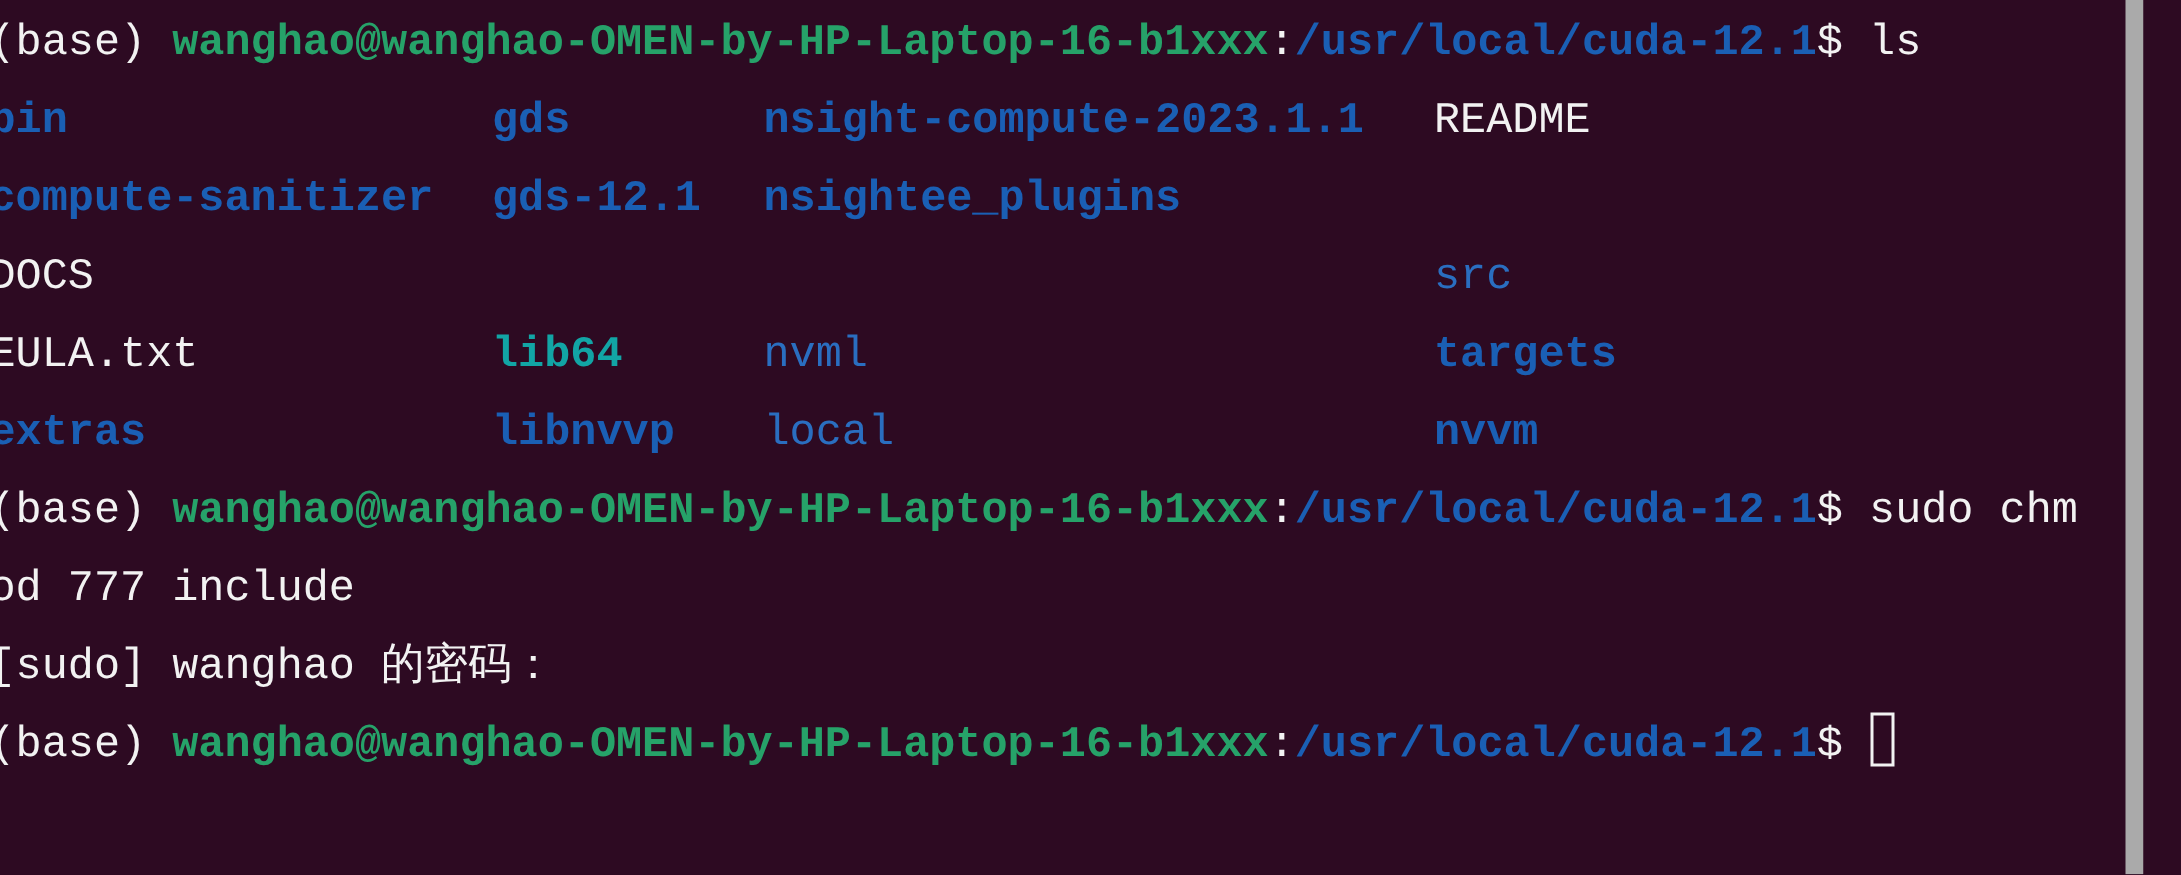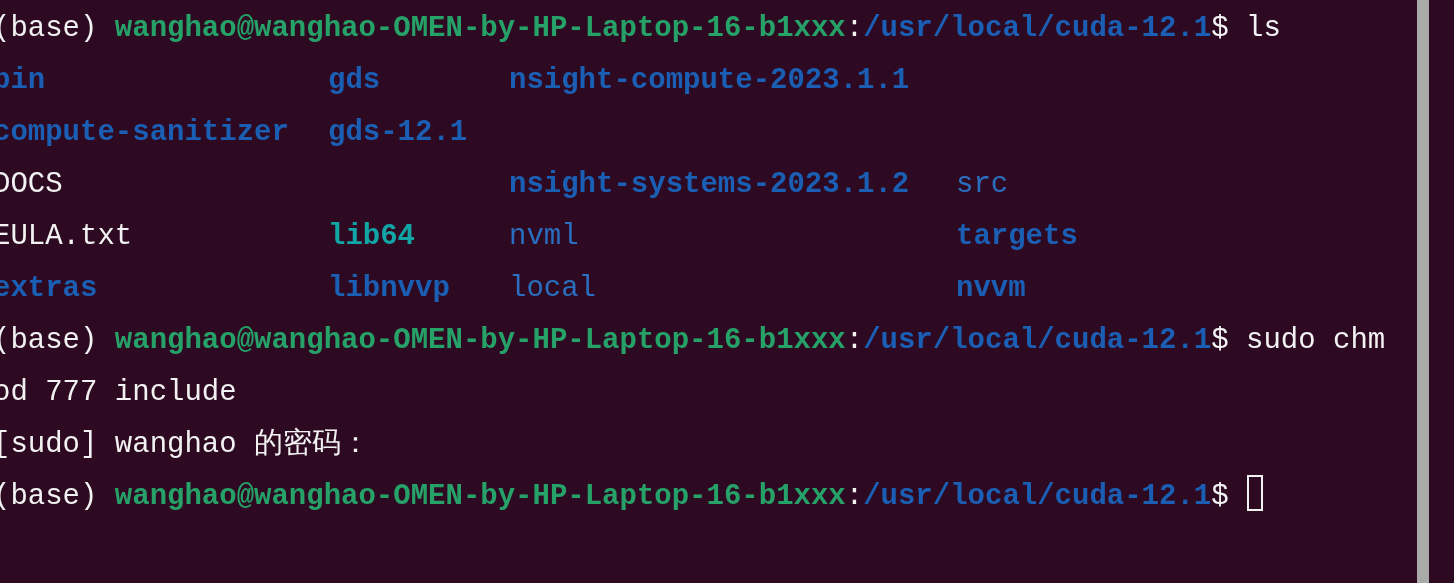--- a/index.html
+++ b/index.html
@@ -87,30 +87,31 @@
 
 <div id="terminal">
   <div id="screen">
 
     <div class="line"><span class="seg c-white">(base)</span><span class="seg c-white"> </span><span class="seg c-green">wanghao@wanghao-OMEN-by-HP-Laptop-16-b1xxx</span><span class="seg c-white">:</span><span class="seg c-blue">/usr/local/cuda-12.1</span><span class="seg c-dollar">$</span><span class="seg c-white"> ls</span></div>
 
     <div class="ls-row">
       <span class="col col1 c-dirblue">bin</span>
       <span class="col col2 c-dirblue">gds</span>
       <span class="col col3 c-dirblue">nsight-compute-2023.1.1</span>
+      <span class="col col4 c-white">README</span>
     </div>
 
     <div class="ls-row">
       <span class="col col1 c-dirblue">compute-sanitizer</span>
       <span class="col col2 c-dirblue">gds-12.1</span>
+      <span class="col col3 c-dirblue">nsightee_plugins</span>
     </div>
 
     <div class="ls-row">
       <span class="col col1 c-white">DOCS</span>
-      <span class="col col3 c-dirblue">nsight-systems-2023.1.2</span>
       <span class="col col4 c-dirblue-n">src</span>
     </div>
 
     <div class="ls-row">
       <span class="col col1 c-white">EULA.txt</span>
       <span class="col col2 c-teal">lib64</span>
       <span class="col col3 c-dirblue-n">nvml</span>
       <span class="col col4 c-dirblue">targets</span>
     </div>
 

